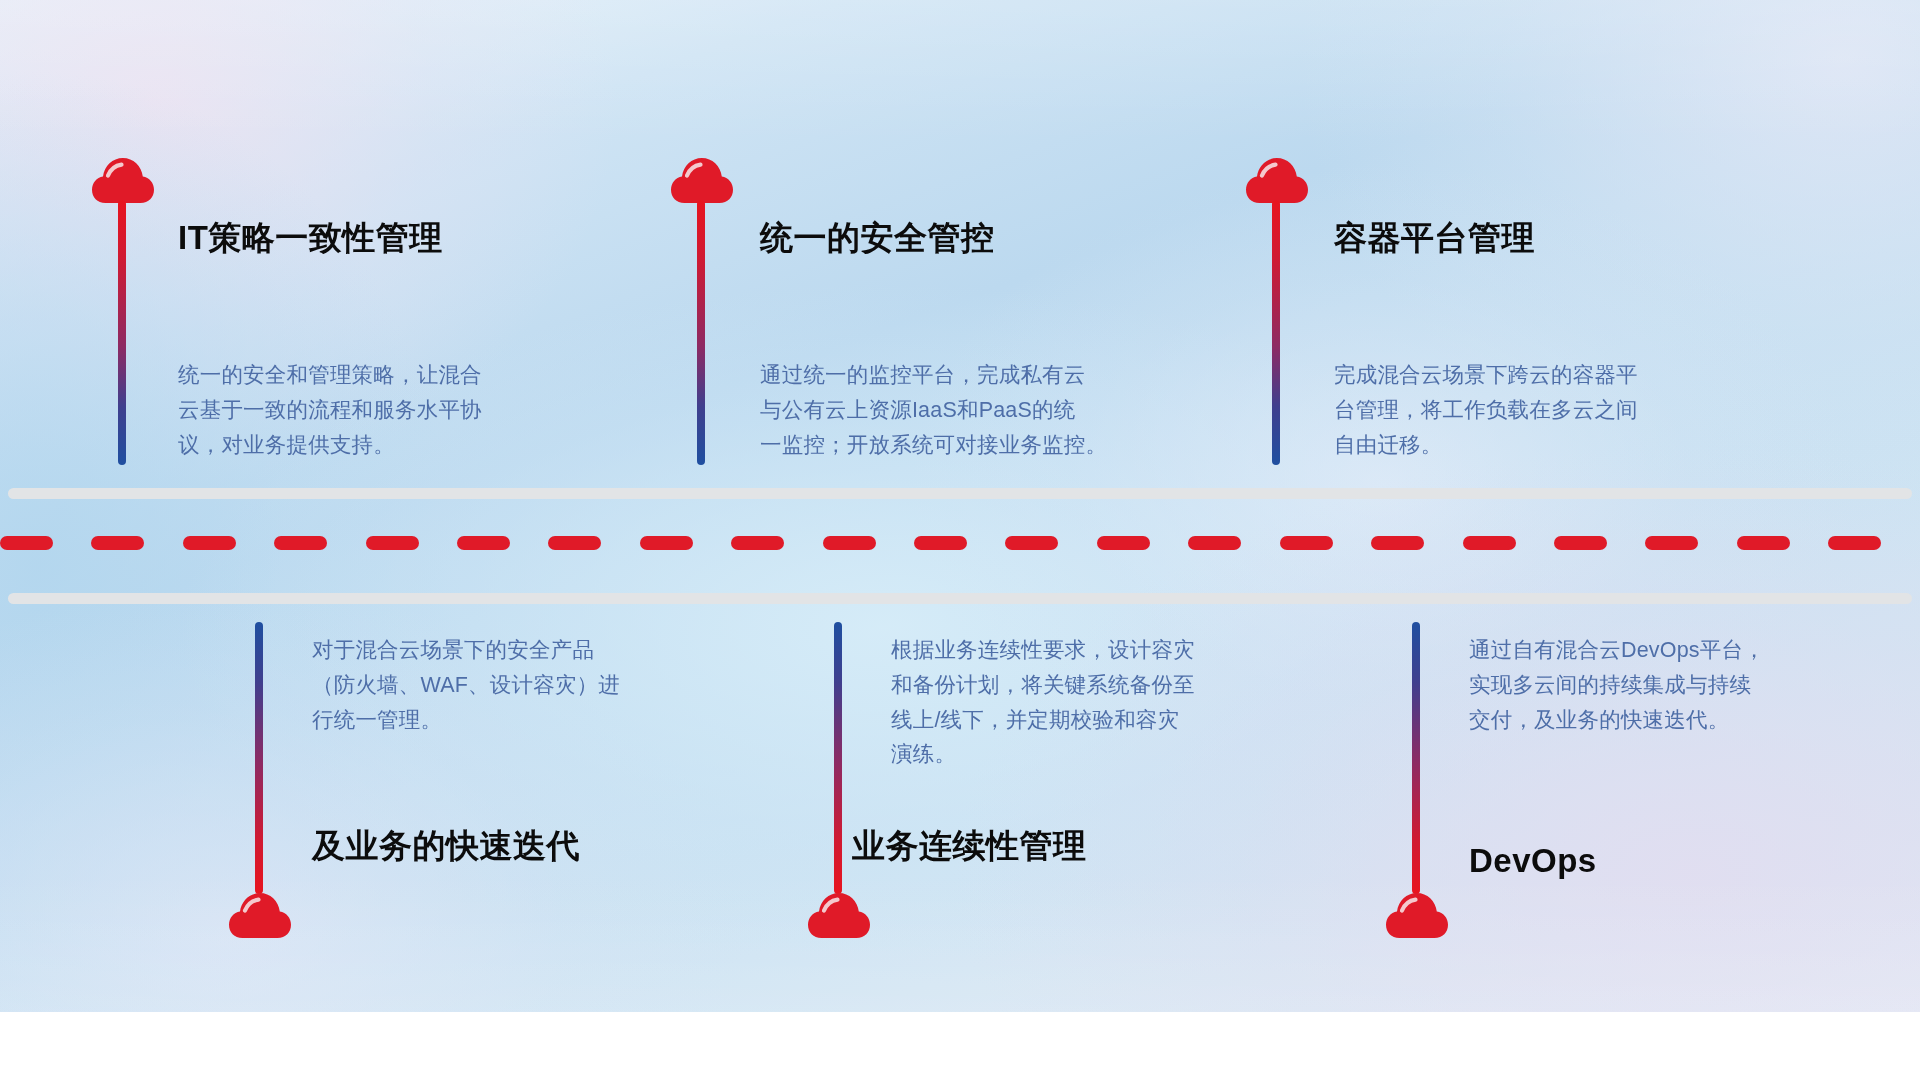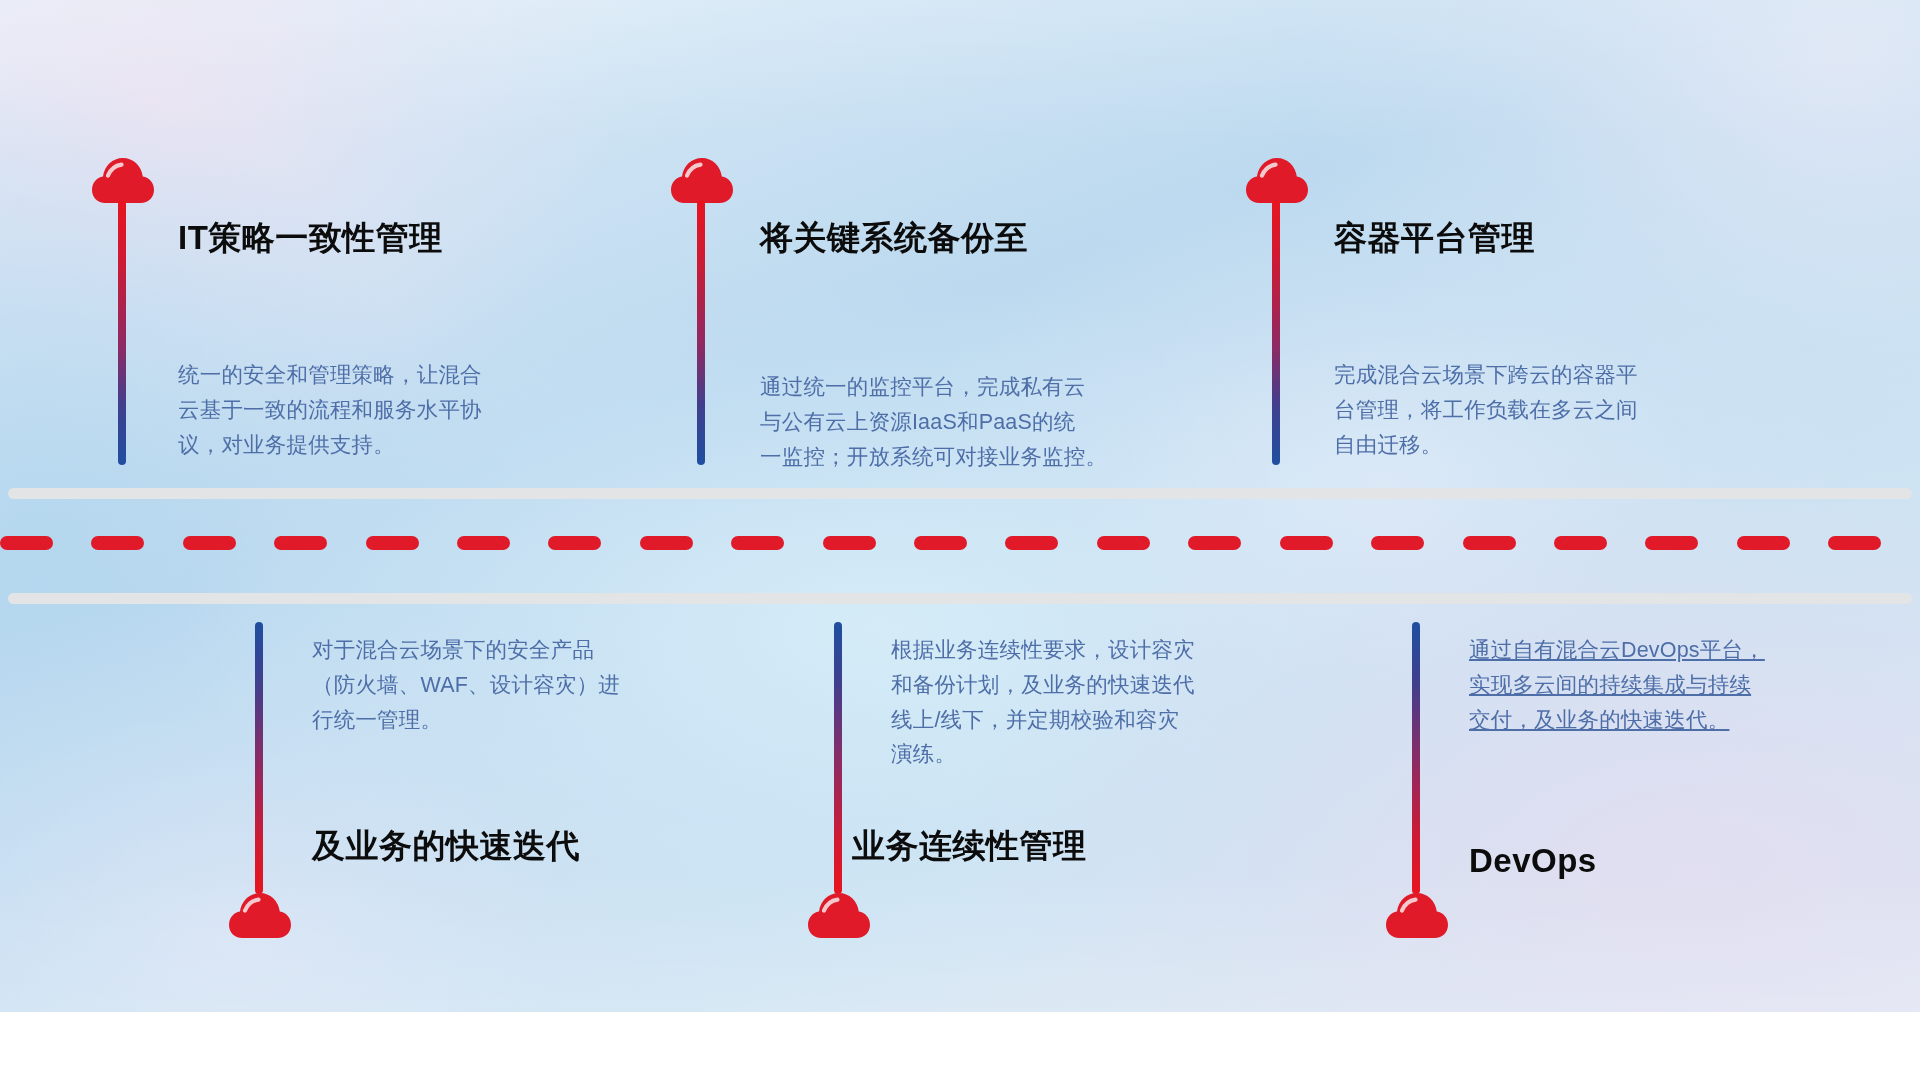--- a/index.html
+++ b/index.html
@@ -194,22 +194,22 @@
   </div>
 
   <div class="col">
     <div class="cloud" style="left:671px; top:158px;">
       <svg viewBox="0 0 62 46" xmlns="http://www.w3.org/2000/svg">
         <path d="M13.5 45 C5.2 45 0 39.2 0 31.8 C0 25.1 4.6 19.6 11 18.6 C12.2 8.1 20.6 0 30.9 0 C41.2 0 49.6 8.1 50.8 18.6 C57.3 19.6 62 25.1 62 31.8 C62 39.2 56.7 45 48.4 45 Z" fill="#e01a28"></path>
         <path d="M16 17.5 C18.5 11.5 23.5 7.5 29.5 6.6" stroke="#f7e9ea" stroke-width="4.2" stroke-linecap="round" fill="none" opacity="0.85"></path>
       </svg>
     </div>
     <div class="stem stem-top" style="left:697px; top:200px; height:265px;"></div>
-    <div class="heading" style="left:760px; top:218px;">将关键系统备份至</div>
-    <div class="body-text" style="left:760px; top:358px; width:450px;margin-top:12px;">通过统一的监控平台，完成私有云
+    <div class="heading" style="left:760px; top:218px;">统一的安全管控</div>
+    <div class="body-text" style="left:760px; top:358px; width:450px;">通过统一的监控平台，完成私有云
 与公有云上资源IaaS和PaaS的统
 一监控；开放系统可对接业务监控。</div>
   </div>
 
   <div class="col">
     <div class="cloud" style="left:1246px; top:158px;">
       <svg viewBox="0 0 62 46" xmlns="http://www.w3.org/2000/svg">
         <path d="M13.5 45 C5.2 45 0 39.2 0 31.8 C0 25.1 4.6 19.6 11 18.6 C12.2 8.1 20.6 0 30.9 0 C41.2 0 49.6 8.1 50.8 18.6 C57.3 19.6 62 25.1 62 31.8 C62 39.2 56.7 45 48.4 45 Z" fill="#e01a28"></path>
         <path d="M16 17.5 C18.5 11.5 23.5 7.5 29.5 6.6" stroke="#f7e9ea" stroke-width="4.2" stroke-linecap="round" fill="none" opacity="0.85"></path>
       </svg>
@@ -258,35 +258,35 @@
     <div class="cloud" style="left:229px; top:893px;">
       <svg viewBox="0 0 62 46" xmlns="http://www.w3.org/2000/svg">
         <path d="M13.5 45 C5.2 45 0 39.2 0 31.8 C0 25.1 4.6 19.6 11 18.6 C12.2 8.1 20.6 0 30.9 0 C41.2 0 49.6 8.1 50.8 18.6 C57.3 19.6 62 25.1 62 31.8 C62 39.2 56.7 45 48.4 45 Z" fill="#e01a28"></path>
         <path d="M16 17.5 C18.5 11.5 23.5 7.5 29.5 6.6" stroke="#f7e9ea" stroke-width="4.2" stroke-linecap="round" fill="none" opacity="0.85"></path>
       </svg>
     </div>
   </div>
 
   <div class="col">
     <div class="body-text" style="left:891px; top:633px; width:440px;">根据业务连续性要求，设计容灾
-和备份计划，及业务的快速迭代
+和备份计划，将关键系统备份至
 线上/线下，并定期校验和容灾
 演练。</div>
     <div class="stem stem-bottom" style="left:834px; top:622px; height:272px;"></div>
     <div class="heading" style="left:852px; top:826px;">业务连续性管理</div>
     <div class="cloud" style="left:808px; top:893px;">
       <svg viewBox="0 0 62 46" xmlns="http://www.w3.org/2000/svg">
         <path d="M13.5 45 C5.2 45 0 39.2 0 31.8 C0 25.1 4.6 19.6 11 18.6 C12.2 8.1 20.6 0 30.9 0 C41.2 0 49.6 8.1 50.8 18.6 C57.3 19.6 62 25.1 62 31.8 C62 39.2 56.7 45 48.4 45 Z" fill="#e01a28"></path>
         <path d="M16 17.5 C18.5 11.5 23.5 7.5 29.5 6.6" stroke="#f7e9ea" stroke-width="4.2" stroke-linecap="round" fill="none" opacity="0.85"></path>
       </svg>
     </div>
   </div>
 
   <div class="col">
-    <div class="body-text" style="left:1469px; top:633px; width:440px;text-decoration:underline;">通过自有混合云DevOps平台，
+    <div class="body-text" style="left:1469px; top:633px; width:440px;">通过自有混合云DevOps平台，
 实现多云间的持续集成与持续
 交付，及业务的快速迭代。</div>
     <div class="stem stem-bottom" style="left:1412px; top:622px; height:272px;"></div>
     <div class="heading" style="left:1469px; top:841px;">DevOps</div>
     <div class="cloud" style="left:1386px; top:893px;">
       <svg viewBox="0 0 62 46" xmlns="http://www.w3.org/2000/svg">
         <path d="M13.5 45 C5.2 45 0 39.2 0 31.8 C0 25.1 4.6 19.6 11 18.6 C12.2 8.1 20.6 0 30.9 0 C41.2 0 49.6 8.1 50.8 18.6 C57.3 19.6 62 25.1 62 31.8 C62 39.2 56.7 45 48.4 45 Z" fill="#e01a28"></path>
         <path d="M16 17.5 C18.5 11.5 23.5 7.5 29.5 6.6" stroke="#f7e9ea" stroke-width="4.2" stroke-linecap="round" fill="none" opacity="0.85"></path>
       </svg>
     </div>

